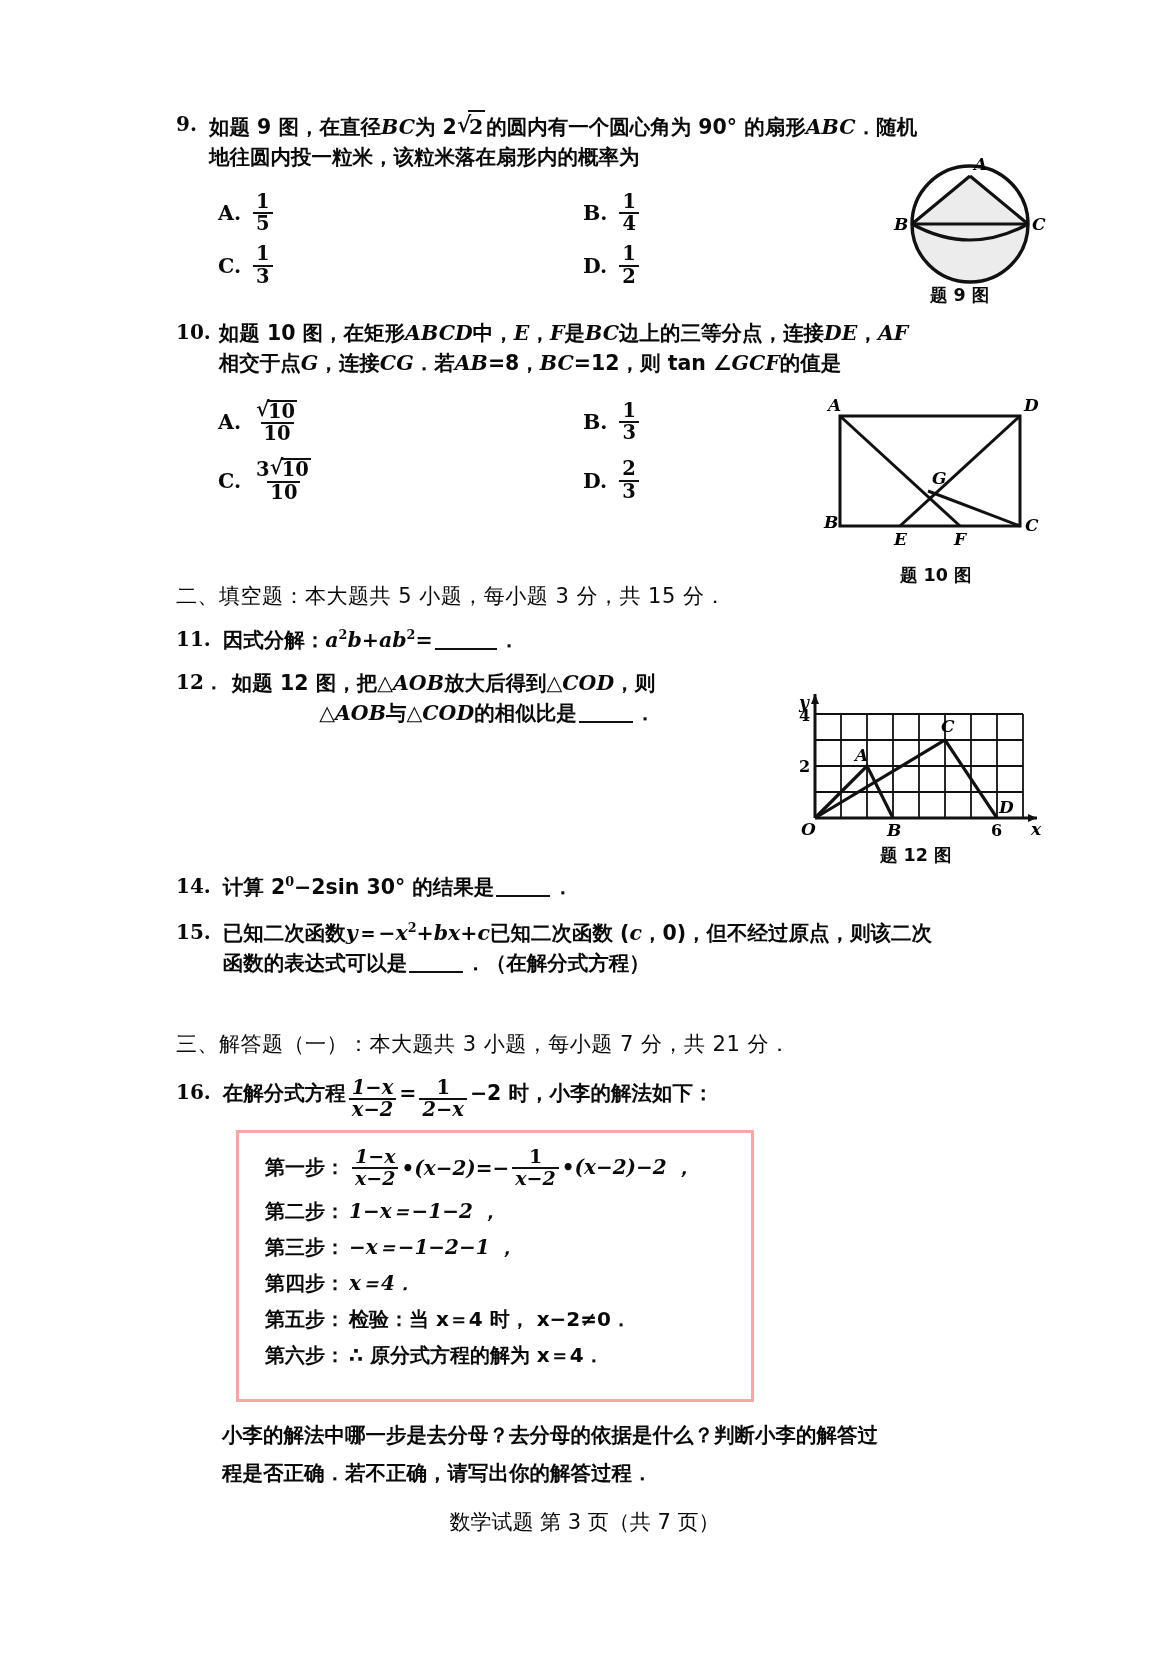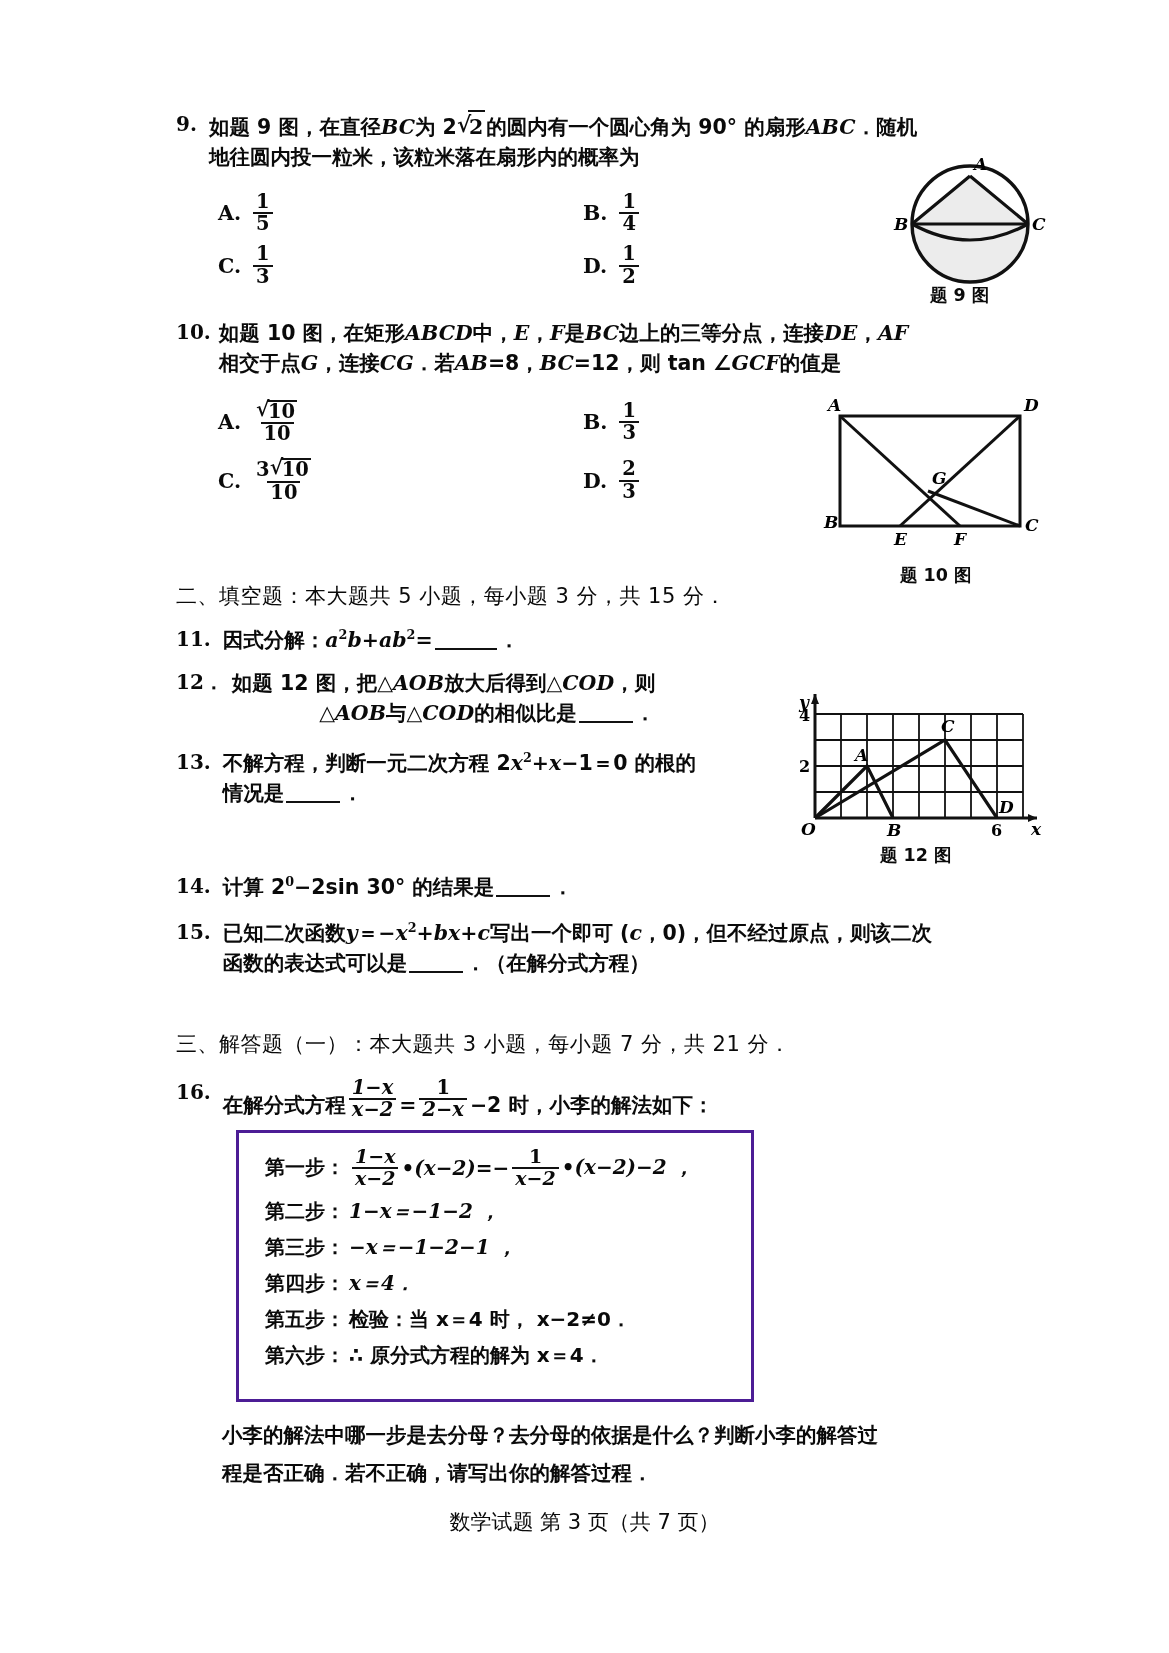--- a/index.html
+++ b/index.html
@@ -60,21 +60,21 @@
 
   
   .fig{position:absolute;}
   .fig svg{display:block;}
   .flab{font-family:"DejaVu Serif","Liberation Serif",serif;font-style:italic;
         font-weight:bold;font-size:17px;}
   .flabn{font-family:"DejaVu Serif","Liberation Serif",serif;
         font-weight:bold;font-size:16px;}
 
   
-  .solbox{position:absolute;border:3px solid #4c1d95;box-sizing:border-box;
+  .solbox{position:absolute;border:3px solid #fca5a5;box-sizing:border-box;
           padding:14px 13px 10px 26px;}
   .solrow{display:flex;align-items:center;font-size:20px;font-weight:bold;
           margin-bottom:9px;white-space:nowrap;}
   .solrow:last-child{margin-bottom:2px;}
   .steplbl{margin-right:4px;}
 
   
   .footer{position:absolute;width:100%;text-align:center;font-size:21px;
           font-weight:normal;}
 </style>
@@ -272,56 +272,45 @@
       <text class="flab" x="16" y="167">O</text>
       <text class="flab" x="102" y="168">B</text>
       <text class="flabn" x="206" y="168">6</text>
       <text class="flab" x="70" y="93">A</text>
       <text class="flab" x="156" y="64">C</text>
       <text class="flab" x="214" y="145">D</text>
     </svg>
   </div>
   <div class="cap" style="left:880px;top:843px;">题 12 图</div>
 
-  <div class="q" style="left:176px;top:748px;width:610px;">
-    <span class="qnum">13.</span>
-    <div class="qbody" style="margin-left:12px;">
-      <div class="line">
-        <span class="cn">不解方程，判断一元二次方程 2</span><span class="mi">x</span><sup class="pn">2</sup><span class="mu">+</span><span class="mi">x</span><span class="cn">−1＝0 的根的</span>
-      </div>
-      <div class="line">
-        <span class="cn">情况是</span><span class="blank w2"></span><span class="cn">．</span>
-      </div>
-    </div>
-  </div>
 
   <div class="q" style="left:176px;top:872px;">
     <span class="qnum">14.</span>
     <div class="qbody" style="margin-left:12px;">
       <span class="cn">计算 2</span><sup class="pn">0</sup><span class="cn">−2sin 30° 的结果是</span><span class="blank w2"></span><span class="cn">．</span>
     </div>
   </div>
 
   <div class="q" style="left:176px;top:918px;width:800px;">
     <span class="qnum">15.</span>
     <div class="qbody" style="margin-left:12px;">
       <div class="line">
-        <span class="cn">已知二次函数</span><span class="mi">y</span><span class="mu">＝−</span><span class="mi">x</span><sup class="pn">2</sup><span class="mu">+</span><span class="mi">bx</span><span class="mu">+</span><span class="mi">c</span><span class="cn">写出一个即可 (</span><span class="mi">c</span><span class="cn">，0)，但不经过原点，则该二次</span>
+        <span class="cn">已知二次函数</span><span class="mi">y</span><span class="mu">＝−</span><span class="mi">x</span><sup class="pn">2</sup><span class="mu">+</span><span class="mi">bx</span><span class="mu">+</span><span class="mi">c</span><span class="cn">已知二次函数 (</span><span class="mi">c</span><span class="cn">，0)，但不经过原点，则该二次</span>
       </div>
       <div class="line">
         <span class="cn">函数的表达式可以是</span><span class="blank w2"></span><span class="cn">．（在解分式方程）</span>
       </div>
     </div>
   </div>
 
   <div class="sect cn" style="left:176px;top:1030px;">三、解答题（一）：本大题共 3 小题，每小题 7 分，共 21 分．</div>
 
   <div class="q" style="left:176px;top:1078px;width:820px;">
     <span class="qnum">16.</span>
-    <div class="qbody" style="margin-left:12px;display:flex;align-items:flex-end;">
+    <div class="qbody" style="margin-left:12px;display:flex;align-items:flex-start;">
       <span class="cn">在解分式方程</span>
       <span class="frac">
         <span class="num mi">1−x</span>
         <span class="den mi">x−2</span>
       </span>
       <span class="mu">=</span>
       <span class="frac">
         <span class="num mu">1</span>
         <span class="den mi">2−x</span>
       </span>

